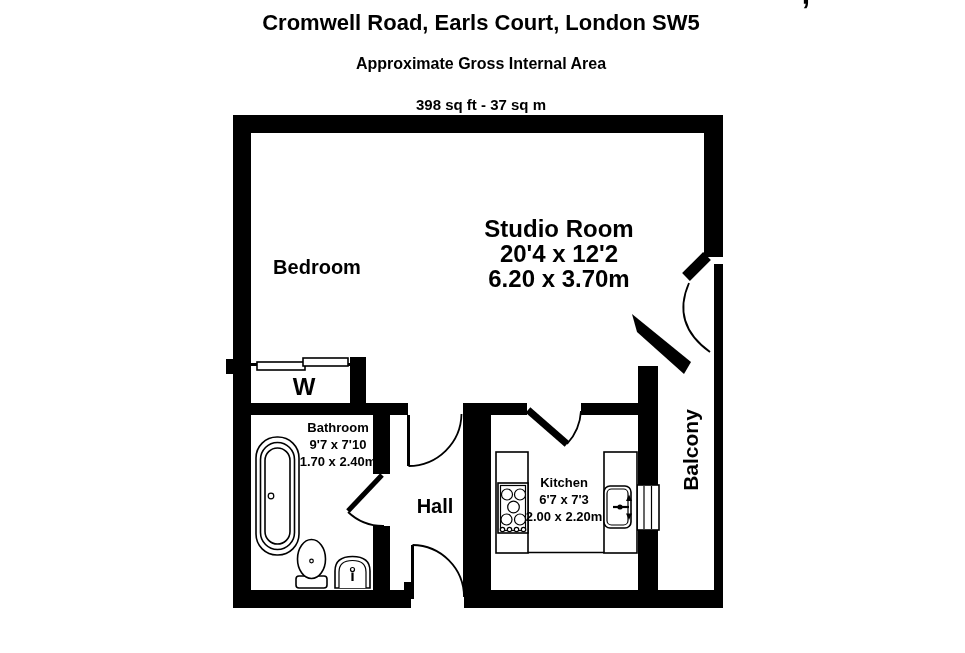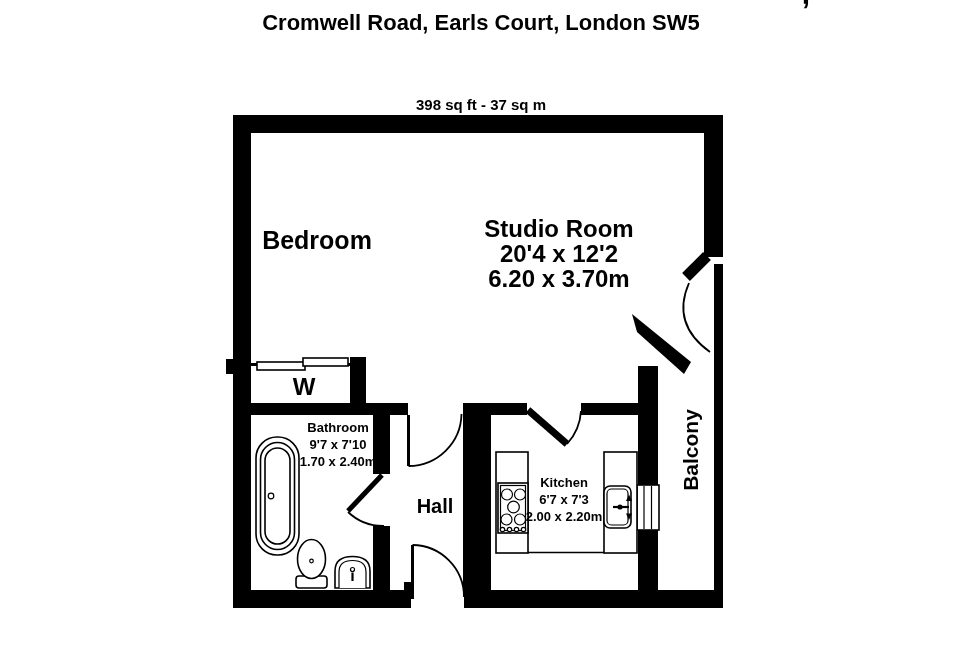--- a/index.html
+++ b/index.html
@@ -25,20 +25,21 @@
   .leaf-xthick{stroke:var(--ink,#000);stroke-width:11;}
   .solid{fill:var(--ink,#000);stroke:none;}
 </style>
 </head>
 <body>
 
 <div id="stage">
 
   <div class="lbl" style="left:481px;top:23px;font-size:22px">Cromwell Road, Earls Court, London SW5</div>
   <div class="lbl" style="left:806px;top:9px;font-size:30px">’</div>
+  <div class="lbl" style="left:481px;top:64px;font-size:16px">Approximate Gross Internal Area</div>
   <div class="lbl" style="left:481px;top:105px;font-size:15px">398 sq ft - 37 sq m</div>
 
   <svg id="plan-svg" width="965" height="653" viewBox="0 0 965 653">
 
     <g>
       <rect class="wall" x="233" y="115" width="490" height="18"></rect>
       <rect class="wall" x="233" y="115" width="18" height="493"></rect>
       <rect class="wall" x="226" y="359" width="8" height="15"></rect>
       <rect class="wall" x="233" y="590" width="178" height="18"></rect>
       <rect class="wall" x="464" y="590" width="259" height="18"></rect>
@@ -109,21 +110,21 @@
       <circle class="thin" cx="523.5" cy="529.5" r="2.2"></circle>
       <rect class="outline" x="604" y="486" width="27" height="42" rx="6"></rect>
       <rect class="thin" x="607" y="489" width="21" height="36" rx="4.5"></rect>
       <line x1="613" y1="507" x2="629" y2="507" stroke="#000" stroke-width="2.2"></line>
       <circle class="solid" cx="620" cy="507" r="2.6"></circle>
       <polygon class="solid" points="626,501 632,501 629,494.5"></polygon>
       <polygon class="solid" points="626,513.5 632,513.5 629,520"></polygon>
     </g>
   </svg>
 
-  <div class="lbl" style="left:317px;top:241px;font-size:25px">Bedroom</div>
+  <div class="lbl" style="left:317px;top:267px;font-size:20px">Bedroom</div>
 
   <div class="lbl block" style="left:559px;top:253px;font-size:24px;line-height:25px">
     <div>Studio Room</div>
     <div>20'4 x 12'2</div>
     <div>6.20 x 3.70m</div>
   </div>
 
   <div class="lbl" style="left:304px;top:387px;font-size:24px">W</div>
 
   <div class="lbl block" style="left:338px;top:444px;font-size:13px;line-height:17px">

